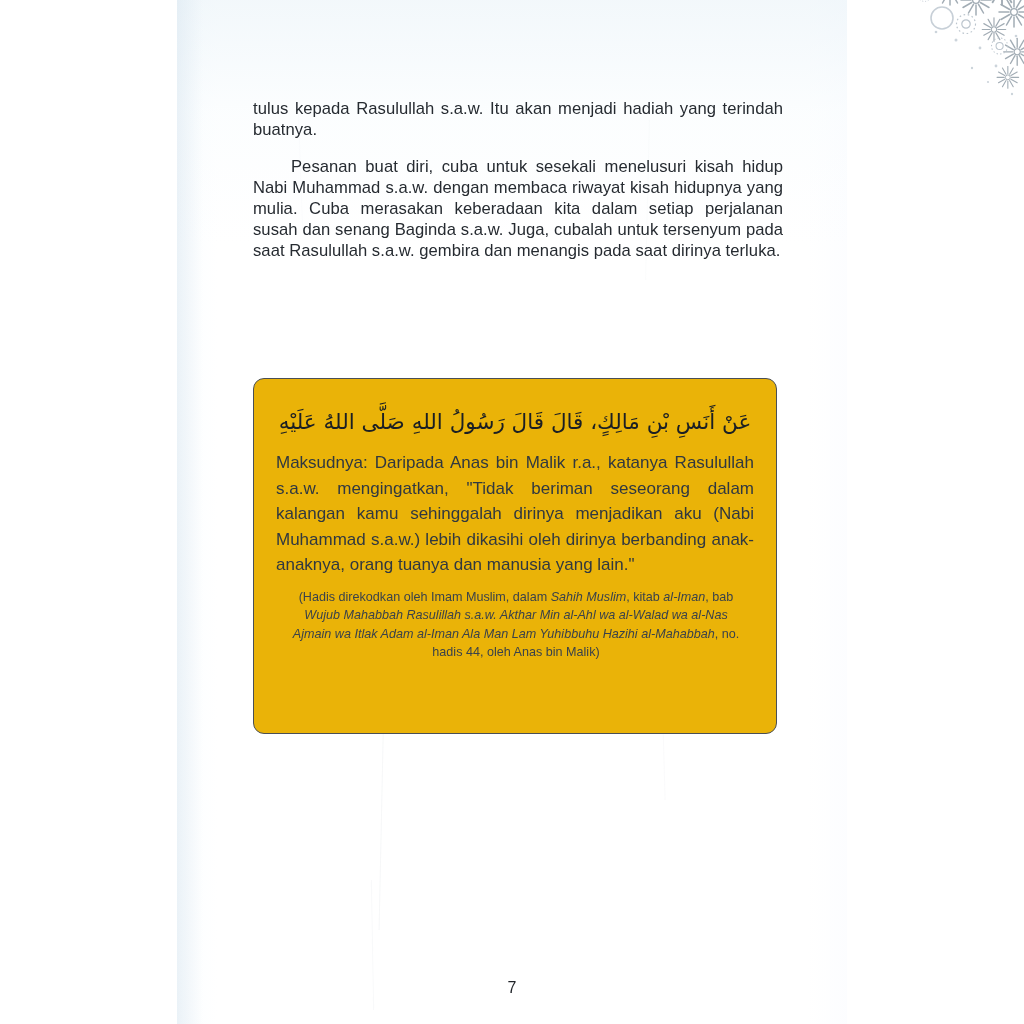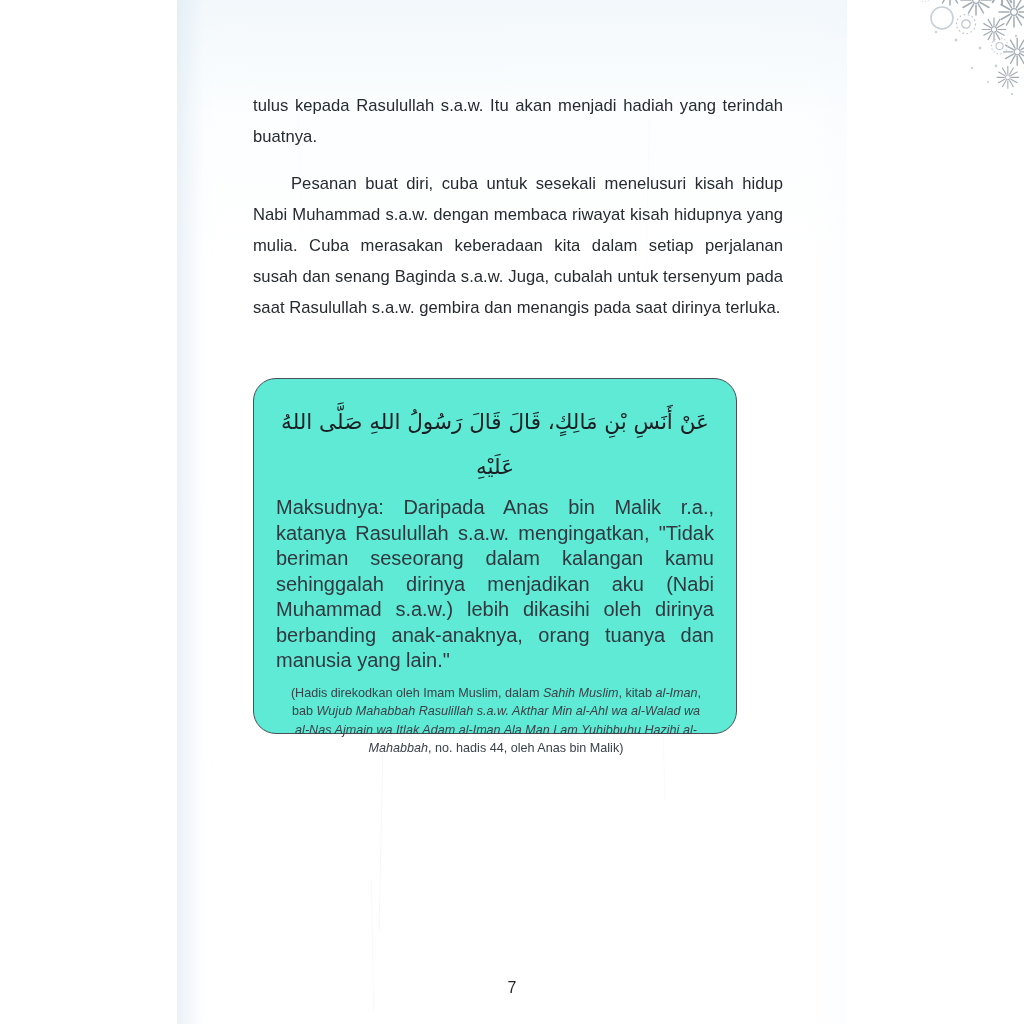--- a/index.html
+++ b/index.html
@@ -78,58 +78,58 @@
 
   
   .text-column {
     position: absolute;
     left: 253px;
     top: 86px;
     width: 530px;
   }
 
   .para {
-    margin: 4px 0 0 0;
+    margin: 12px 0 0 0;
     font-size: 16.6px;
-    line-height: 31px;
+    line-height: 21px;
     color: #262b31;
     text-align: justify;
     text-justify: inter-word;
     letter-spacing: .05px;
   }
   .para + .para { margin-top: 16px; }
   .para.indent { text-indent: 38px; }
   .para.no-justify { text-align: left; }
 
   
   .hadith-box {
     position: absolute;
     left: 253px;
     top: 378px;
-    width: 484px;
+    width: 524px;
     height: 356px;
     border: 1.3px solid #4a4f55;
-    border-radius: 23px;
-    background: #5eead4;
+    border-radius: 11px;
+    background: #eab308;
     padding: 16px 22px 10px 22px;
   }
 
   .arabic {
     direction: rtl;
     text-align: center;
     font-family: "DejaVu Sans", "Liberation Sans", sans-serif;
     font-size: 21.5px;
     line-height: 45px;
     color: #1b1f24;
     margin: 4px 0 6px 0;
     unicode-bidi: embed;
   }
 
   .meaning {
-    font-size: 20px;
+    font-size: 17px;
     line-height: 25.5px;
     color: #303840;
     text-align: justify;
     text-justify: inter-word;
     margin: 6px 0 0 0;
   }
 
   .citation {
     font-size: 12.6px;
     line-height: 18.5px;

